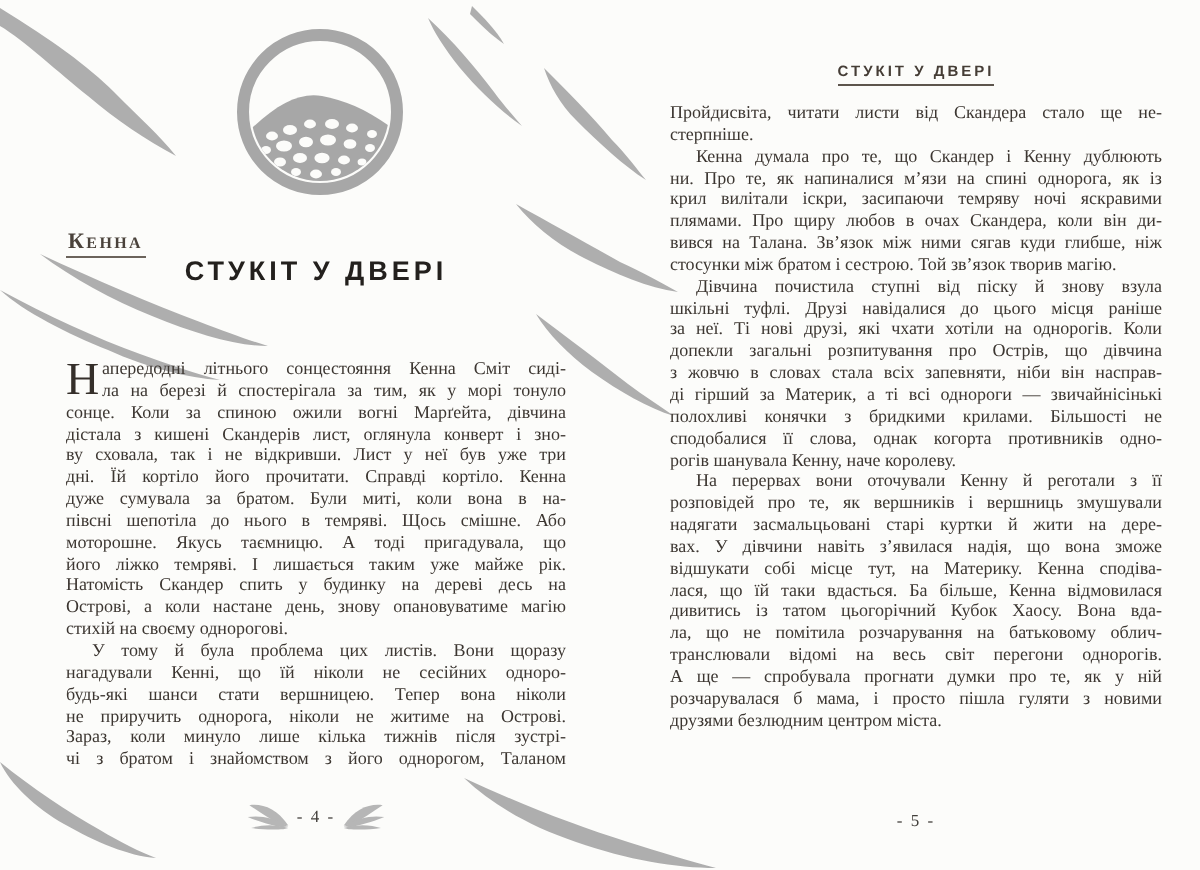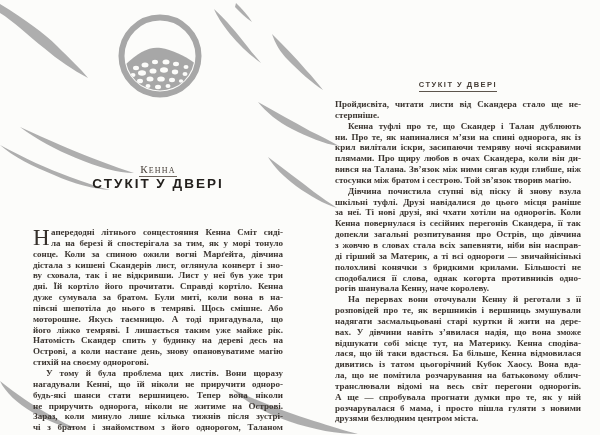--- a/index.html
+++ b/index.html
@@ -6,28 +6,28 @@
   body {
     width:600px; height:435px;
     background:#fcfcfa;
     font-family:"Liberation Serif", serif;
     overflow:hidden;
   }
   .spread { position:relative; width:600px; height:435px; }
 
   svg.decor { position:absolute; left:0; top:0; width:600px; height:435px; pointer-events:none; }
 
-  .page { position:absolute; top:0; height:382px;margin-top:48px; }
+  .page { position:absolute; top:0; height:382px; }
   .page-left  { left:0;   width:300px; }
   .page-right { left:300px; width:300px; }
 
   
   .chapter-label {
     position:absolute; left:33px; top:111px; width:250px;
-    text-align:center;
+    font-weight:bold;
   }
   .chapter-label span {
     display:inline-block;
     font-variant:small-caps;
     font-size:11px; letter-spacing:1.2px;
     color:#4a423b;
     border-bottom:1px solid #6b635b;
     padding:0 1px 1px 1px;
     line-height:11px;
   }
@@ -62,21 +62,20 @@
   .body-text.right { left:35px; top:51px;  width:246px; }
 
   .para { position:relative; margin:0; }
   .line {
     font-size:9px;
     line-height:10.85px; height:10.85px;
     color:#3c3631;
     text-align:justify;
     text-align-last:justify;
     overflow:hidden;
-    font-weight:bold;
   }
   .line.last { text-align-last:left; }
   .line.first-indent { padding-left:13px; }
   .line.beside-dropcap { padding-left:18px; }
   .dropcap {
     position:absolute; left:0; top:0;
     font-size:23px; line-height:21px;
     color:#352f2a;
   }
 
@@ -174,21 +173,21 @@
           <div class="line">дуже сумувала за братом. Були миті, коли вона в на-</div>
           <div class="line">півсні шепотіла до нього в темряві. Щось смішне. Або</div>
           <div class="line">моторошне. Якусь таємницю. А тоді пригадувала, що</div>
           <div class="line">його ліжко темряві. І лишається таким уже майже рік.</div>
           <div class="line">Натомість Скандер спить у будинку на дереві десь на</div>
           <div class="line">Острові, а коли настане день, знову опановуватиме магію</div>
           <div class="line last">стихій на своєму однорогові.</div>
         </div>
         <div class="para">
           <div class="line first-indent">У тому й була проблема цих листів. Вони щоразу</div>
-          <div class="line">нагадували Кенні, що їй ніколи не приручити одноро-</div>
+          <div class="line">нагадували Кенні, що їй ніколи не сесійних одноро-</div>
           <div class="line">будь-які шанси стати вершницею. Тепер вона ніколи</div>
           <div class="line">не приручить однорога, ніколи не житиме на Острові.</div>
           <div class="line">Зараз, коли минуло лише кілька тижнів після зустрі-</div>
           <div class="line">чі з братом і знайомством з його однорогом, Таланом</div>
         </div>
       </div>
 
     <div class="pageno-row">
       <svg class="wing" viewBox="0 0 26 16" aria-hidden="true">
         <g fill="#b6b6b6">
@@ -212,32 +211,31 @@
     <div class="running-header">
       <span>СТУКІТ У ДВЕРІ</span>
     </div>
 
     <div class="body-text right">
         <div class="para">
           <div class="line">Пройдисвіта, читати листи від Скандера стало ще не-</div>
           <div class="line last">стерпніше.</div>
         </div>
         <div class="para">
-          <div class="line first-indent">Кенна туфлі про те, що Скандер і Талан дублюють</div>
+          <div class="line first-indent">Кенна думала про те, що Скандер і Кенну дублюють</div>
           <div class="line">ни. Про те, як напиналися м’язи на спині однорога, як із</div>
           <div class="line">крил вилітали іскри, засипаючи темряву ночі яскравими</div>
           <div class="line">плямами. Про щиру любов в очах Скандера, коли він ди-</div>
           <div class="line">вився на Талана. Зв’язок між ними сягав куди глибше, ніж</div>
           <div class="line last">стосунки між братом і сестрою. Той зв’язок творив магію.</div>
         </div>
         <div class="para">
           <div class="line first-indent">Дівчина почистила ступні від піску й знову взула</div>
           <div class="line">шкільні туфлі. Друзі навідалися до цього місця раніше</div>
           <div class="line">за неї. Ті нові друзі, які чхати хотіли на однорогів. Коли</div>
-          <div class="line">Кенна повернулася із сесійних перегонів Скандера, її так</div>
           <div class="line">допекли загальні розпитування про Острів, що дівчина</div>
           <div class="line">з жовчю в словах стала всіх запевняти, ніби він насправ-</div>
           <div class="line">ді гірший за Материк, а ті всі однороги — звичайнісінькі</div>
           <div class="line">полохливі конячки з бридкими крилами. Більшості не</div>
           <div class="line">сподобалися її слова, однак когорта противників одно-</div>
           <div class="line last">рогів шанувала Кенну, наче королеву.</div>
         </div>
         <div class="para">
           <div class="line first-indent">На перервах вони оточували Кенну й реготали з її</div>
           <div class="line">розповідей про те, як вершників і вершниць змушували</div>

